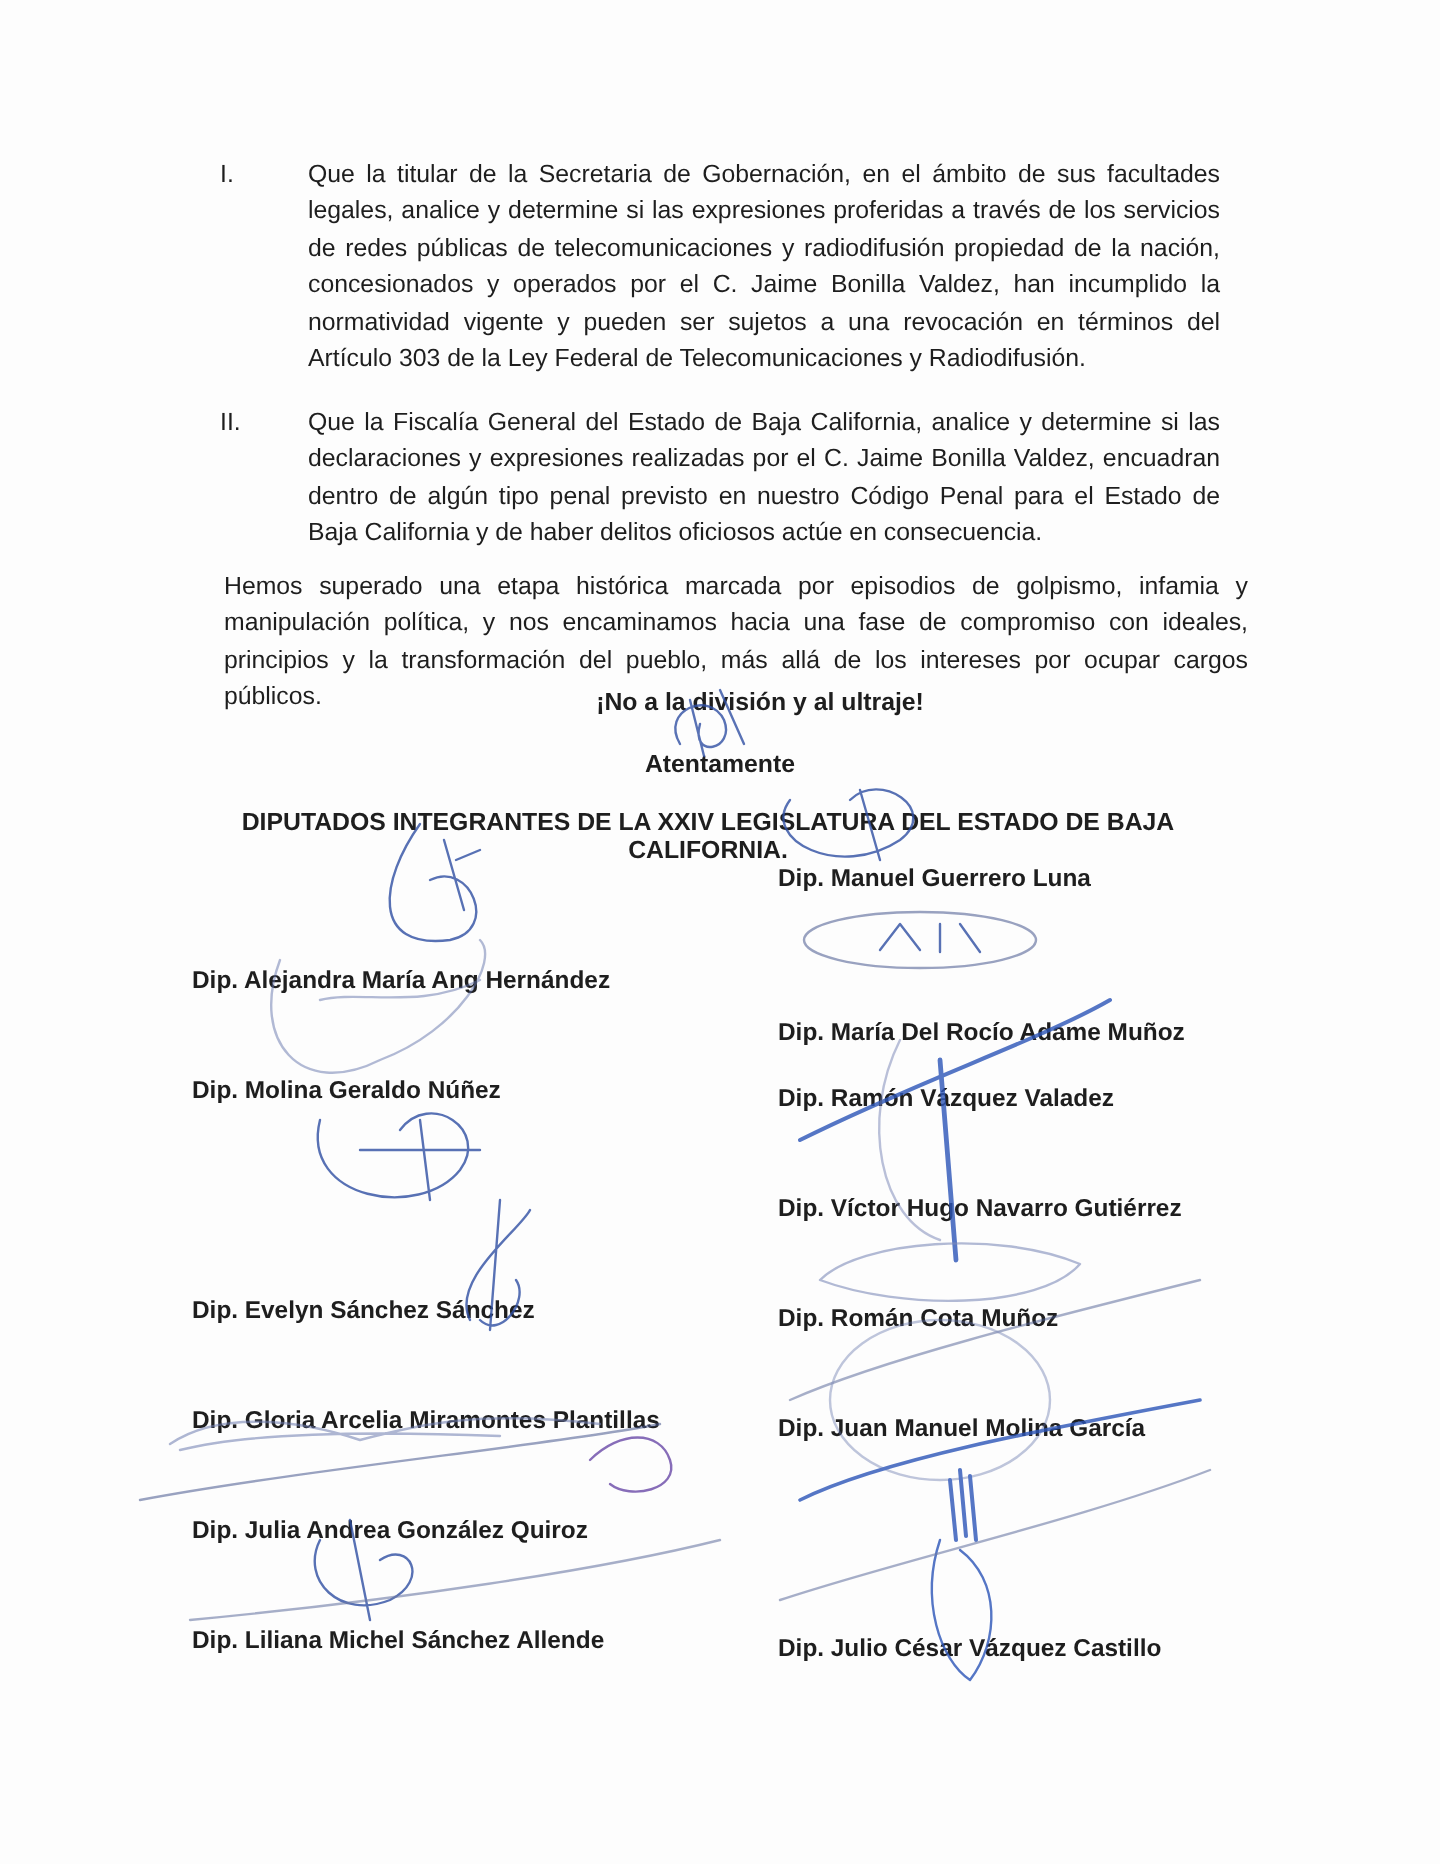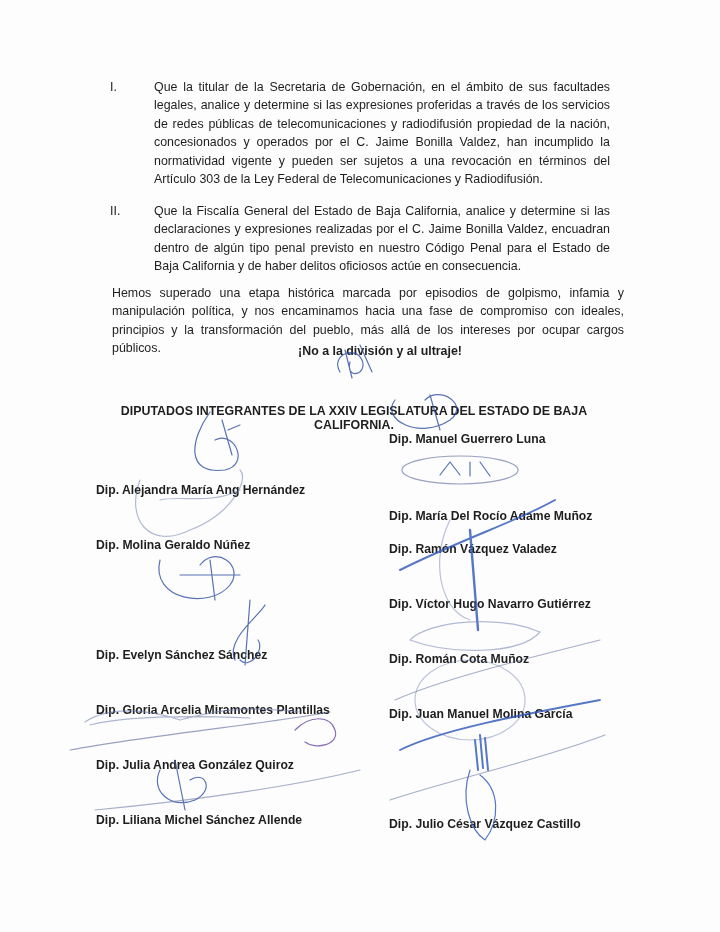--- a/index.html
+++ b/index.html
@@ -33,20 +33,21 @@
   </div>
 
   <div class="item" id="item2">
     <span class="num">II.</span>
     <div class="txt">Que la Fiscalía General del Estado de Baja California, analice y determine si las declaraciones y expresiones realizadas por el C. Jaime Bonilla Valdez, encuadran dentro de algún tipo penal previsto en nuestro Código Penal para el Estado de Baja California y de haber delitos oficiosos actúe en consecuencia.</div>
   </div>
 
   <div class="para">Hemos superado una etapa histórica marcada por episodios de golpismo, infamia y manipulación política, y nos encaminamos hacia una fase de compromiso con ideales, principios y la transformación del pueblo, más allá de los intereses por ocupar cargos públicos.</div>
 
   <div class="center" id="slogan">¡No a la división y al ultraje!</div>
+  <div class="center" id="atentamente">Atentamente</div>
   <div class="center" id="heading">DIPUTADOS INTEGRANTES DE LA XXIV LEGISLATURA DEL ESTADO DE BAJA CALIFORNIA.</div>
 
   <div class="sig l" style="top:459px">Dip. Alejandra María Ang Hernández</div>
   <div class="sig l" style="top:514px">Dip. Molina Geraldo Núñez</div>
   <div class="sig l" style="top:624px">Dip. Evelyn Sánchez Sánchez</div>
   <div class="sig l" style="top:679px">Dip. Gloria Arcelia Miramontes Plantillas</div>
   <div class="sig l" style="top:734px">Dip. Julia Andrea González Quiroz</div>
   <div class="sig l" style="top:789px">Dip. Liliana Michel Sánchez Allende</div>
 
   <div class="sig r" style="top:432px">Dip. Manuel Guerrero Luna</div>

